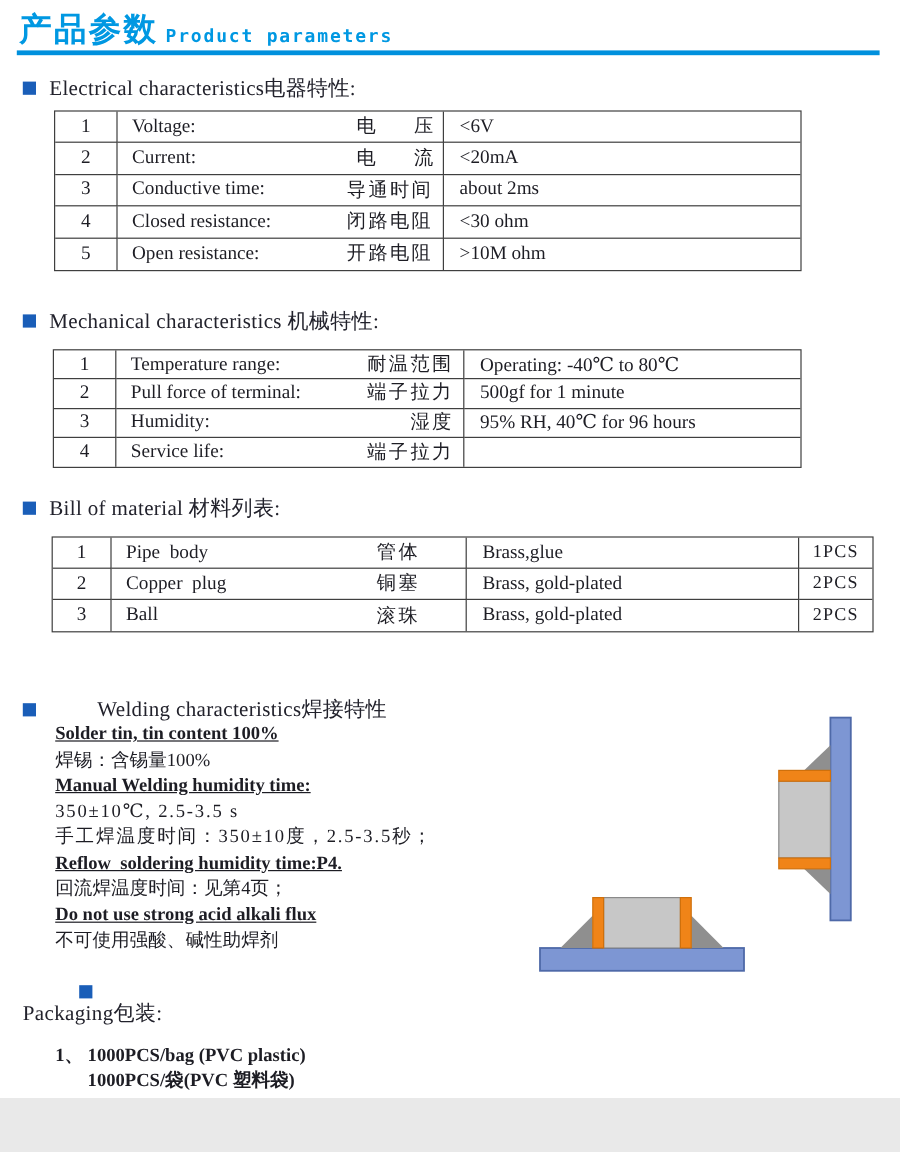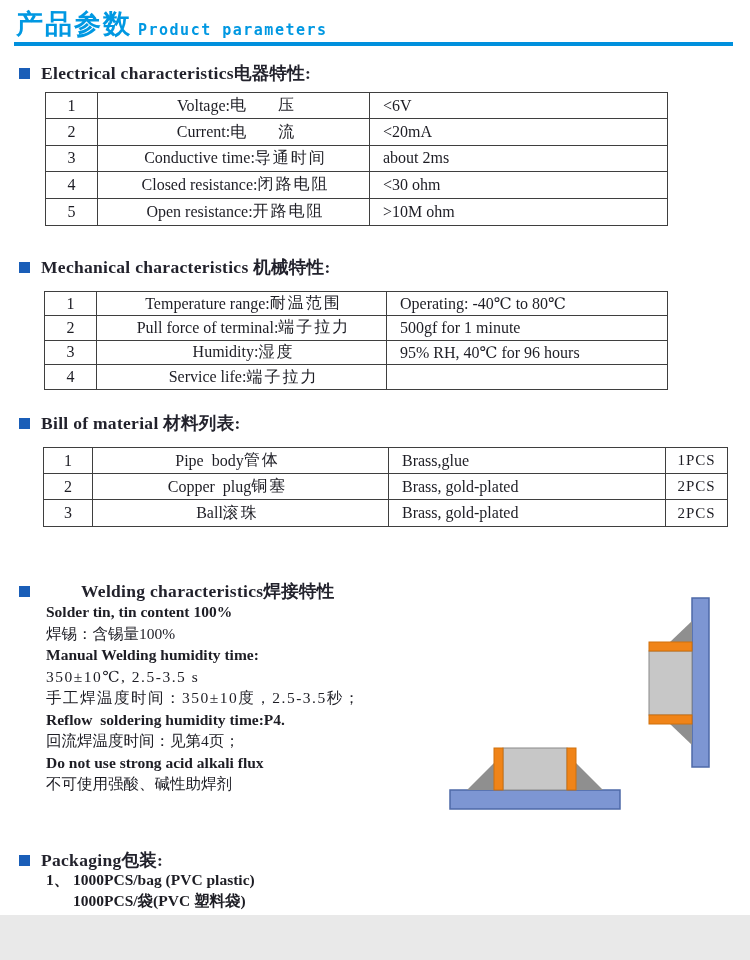--- a/index.html
+++ b/index.html
@@ -9,42 +9,42 @@
   
   .hdr-zh{position:absolute;left:16px;top:6px;font-family:"DejaVu Sans",sans-serif;
           font-weight:bold;font-size:27px;color:#0098e2;letter-spacing:2px;}
   .hdr-en{position:absolute;left:138px;top:21px;font-family:"DejaVu Sans Mono",monospace;
           font-weight:bold;font-size:15px;color:#0098e2;letter-spacing:1.5px;}
   .hdr-rule{position:absolute;left:14px;top:42px;width:719px;height:4px;background:#0090dd;}
 
   
   .sec{position:absolute;left:19px;display:flex;align-items:center;}
   .bullet{width:11px;height:11px;background:#1a5eb8;margin-right:11px;flex:0 0 auto;}
-  .sec-t{font-size:17.5px;font-weight:bold;color:#22222c;letter-spacing:.3px;white-space:pre;}
+  .sec-t{font-size:17.5px;font-weight:normal;color:#22222c;letter-spacing:.3px;white-space:pre;}
 
   
   .ptable{position:absolute;display:grid;border:1.5px solid #3f3f3f;background:#fff;}
   .t1{left:45px;top:92px;width:621px;grid-template-columns:52px 272px 1fr;grid-auto-rows:26.4px;}
   .t2{left:44px;top:291px;width:622px;grid-template-columns:52px 290px 1fr;grid-auto-rows:24.3px;}
   .t3{left:43px;top:447px;width:683px;grid-template-columns:49px 296px 277px 1fr;grid-auto-rows:26px;}
   .c{display:flex;align-items:center;font-size:16px;border-right:1px solid #3f3f3f;
      border-bottom:1px solid #3f3f3f;overflow:hidden;white-space:pre;}
   .c.lc{border-right:none;}
   .c.lr{border-bottom:none;}
   .no{justify-content:center;}
-  .lbl{justify-content:center;padding:0 8px 0 12px;}
+  .lbl{justify-content:space-between;padding:0 8px 0 12px;}
   .zh2{letter-spacing:2px;}
   .t3 .zh3{padding-right:30px;letter-spacing:2px;}
   .val{padding-left:13px;}
   .qty{justify-content:center;letter-spacing:1px;font-size:15px;}
 
   
   .wlines{position:absolute;left:46px;top:601px;font-size:15.5px;line-height:21.5px;}
   .wl{white-space:pre;}
-  .wb{font-weight:bold;}
+  .wb{font-weight:bold;text-decoration:underline;}
   .wsp{letter-spacing:1.5px;}
 
   
   .pk{position:absolute;left:46px;top:869px;font-size:15.5px;line-height:21px;}
   .pk-row{display:flex;}
   .pk-mark{width:27px;flex:0 0 auto;}
   .pk-ind{margin-left:27px;}
   .pkb{font-weight:bold;}
   .pksp{letter-spacing:1.5px;}
 
@@ -161,21 +161,21 @@
 
   <svg class="diag d2" width="190" height="75" viewBox="0 0 190 75">
     <rect x="10" y="50" width="170" height="19" stroke-width="1.5" stroke="#4e69a8" fill="#7d96d3"></rect>
     <polygon points="27,50 54,23 54,50" fill="#8f8f8f"></polygon>
     <polygon points="136,23 136,50 163,50" fill="#8f8f8f"></polygon>
     <rect x="63" y="8" width="64" height="42" stroke-width="1" stroke="#8a8a8a" fill="#c7c7c7"></rect>
     <rect x="54" y="8" width="9" height="42" stroke-width="1" stroke="#cf700c" fill="#f08418"></rect>
     <rect x="127" y="8" width="9" height="42" stroke-width="1" stroke="#cf700c" fill="#f08418"></rect>
   </svg>
 
-  <div class="sec" style="top:848px;">
+  <div class="sec" style="top:821px;flex-direction:column;">
     <span class="bullet"></span>
     <span class="sec-t">Packaging包装:</span>
   </div>
 
   <div class="pk">
     <div class="pk-row pkb">
       <span class="pk-mark">1、</span>
       <span>1000PCS/bag (PVC plastic)</span>
     </div>
     <div class="pk-ind pkb">1000PCS/袋(PVC 塑料袋)</div>

